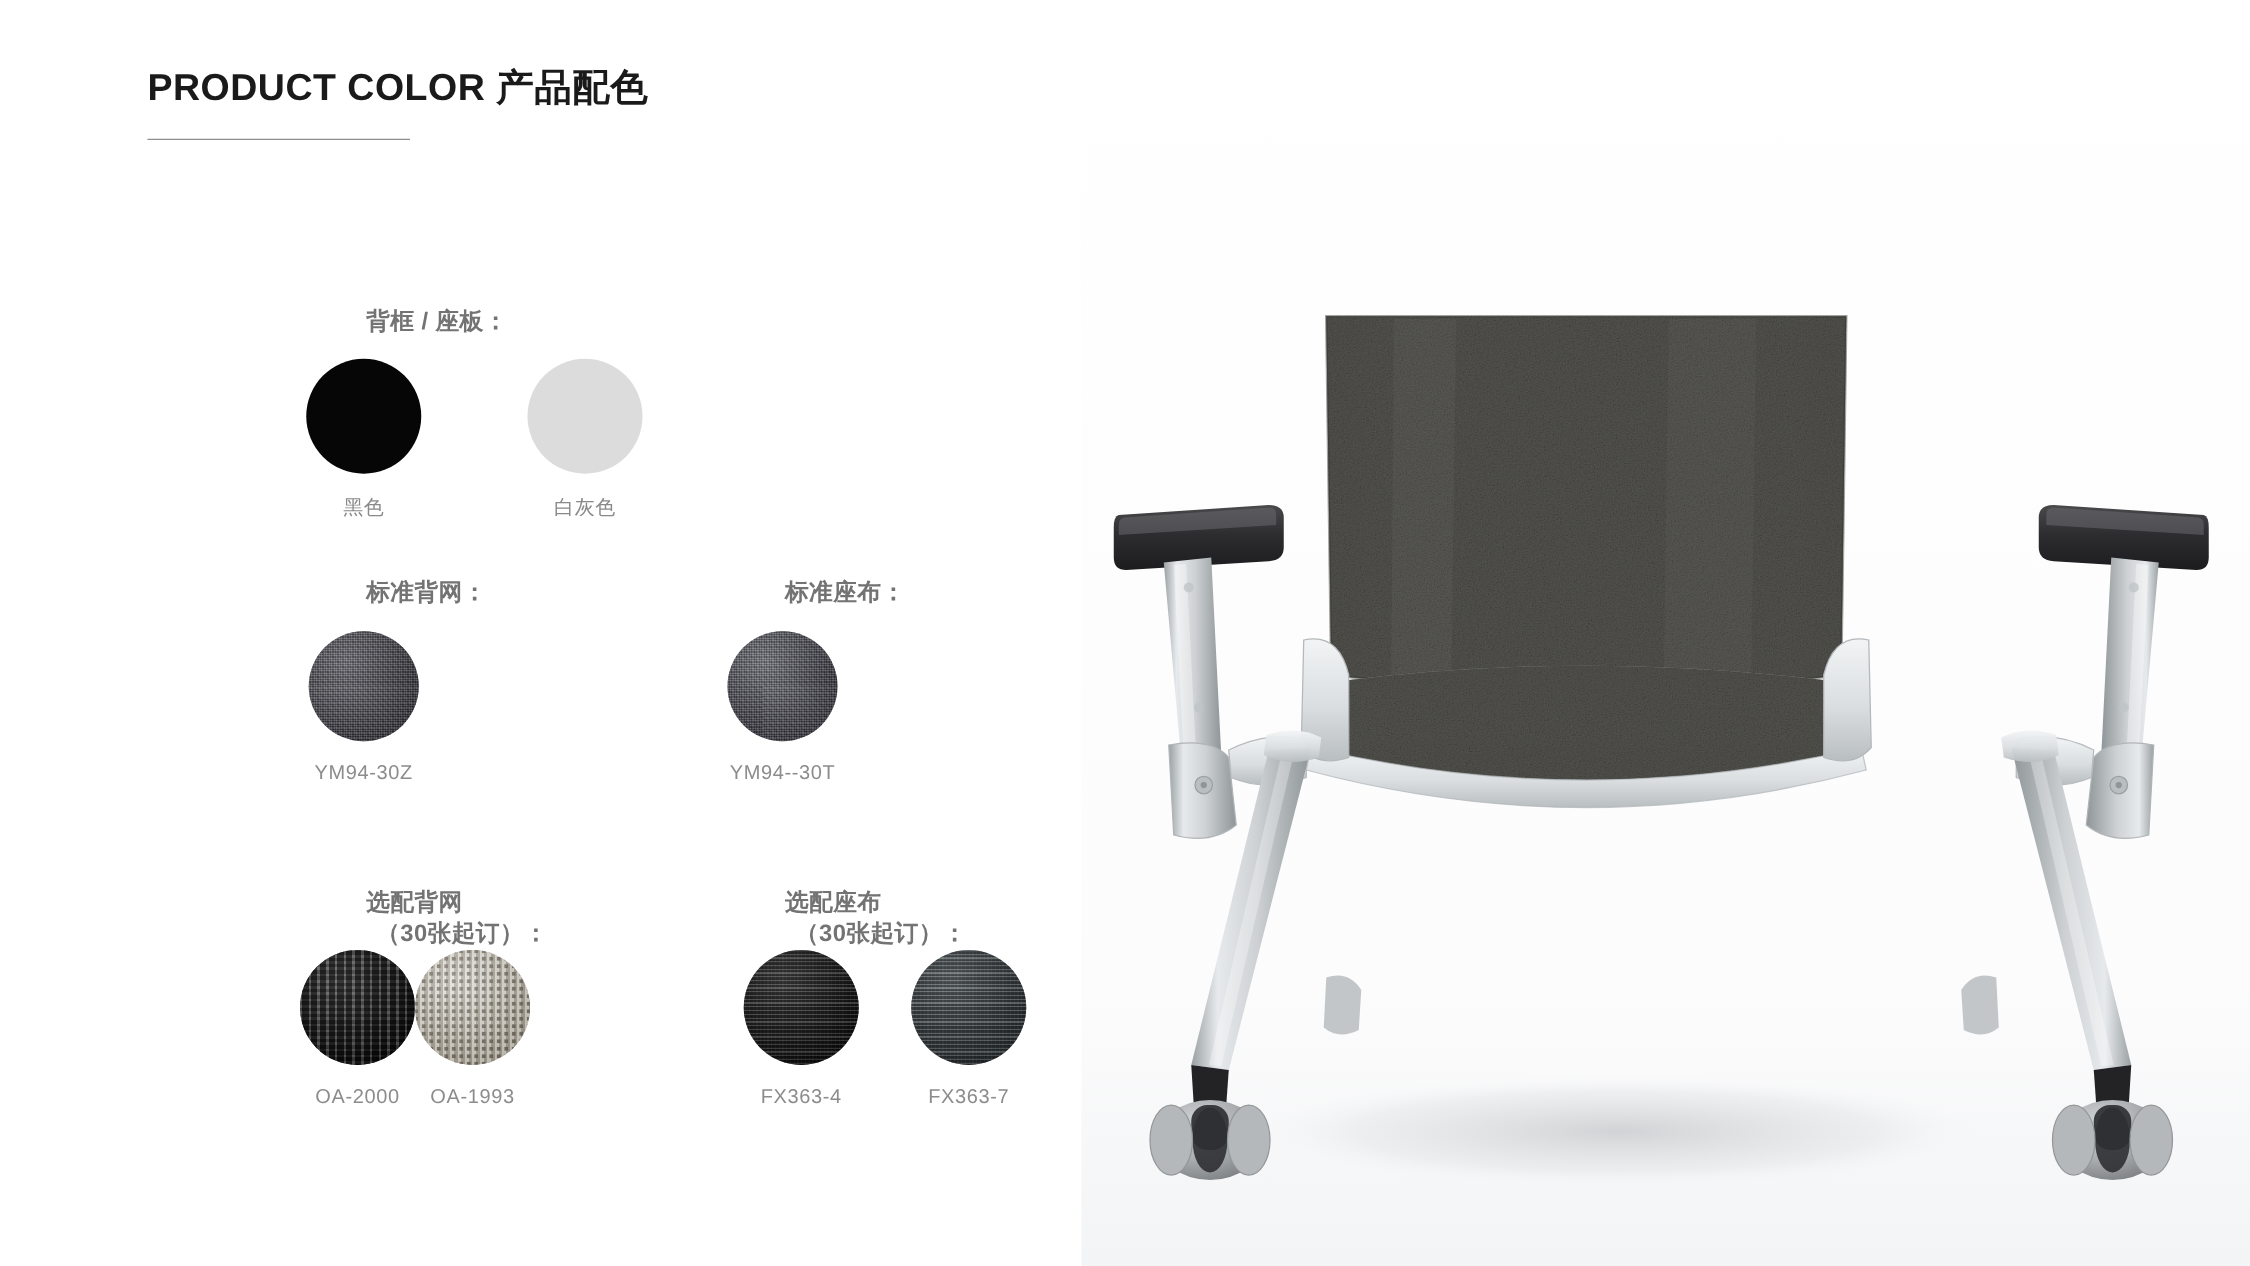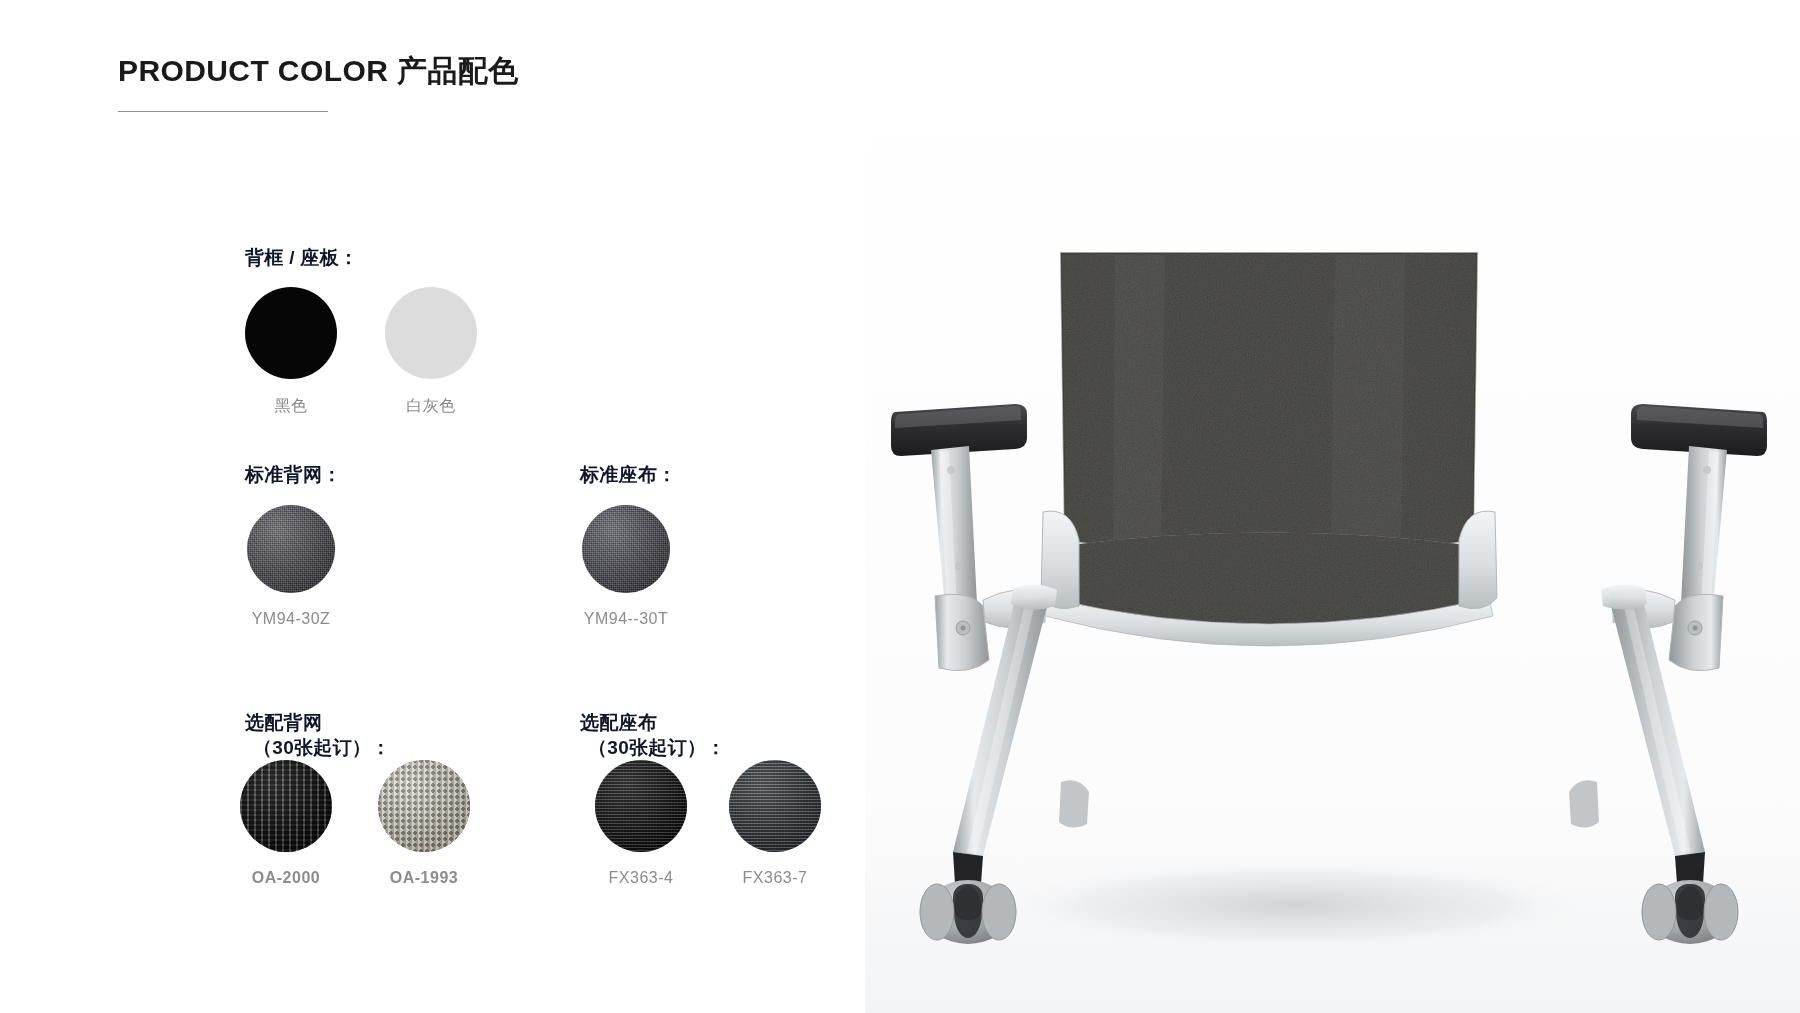--- a/index.html
+++ b/index.html
@@ -19,22 +19,22 @@
   #title-rule {
     margin-top:22px; width:210px; height:1px; background:#8e8e8e;
   }
 
   
   #swatch-area { position:absolute; left:0; top:0; width:880px; height:1013px; }
 
   .swatch-group { position:absolute; }
 
   .group-heading {
-    font-size:19px; font-weight:bold; color:#0f172a;
-    line-height:1.32; white-space:pre-line; letter-spacing:0.3px;
+    font-size:19px; font-weight:bold; color:#737373;
+    line-height:1.32; white-space:pre-line; letter-spacing:0.3px;margin-left:48px;
   }
   .group-heading .sub { padding-left:8px; display:block; }
 
   .swatch-row { display:flex; position:absolute; }
 
   .swatch-cell { display:flex; flex-direction:column; align-items:center; }
 
   .swatch-dot {
     border-radius:50%;
     position:relative;
@@ -118,21 +118,21 @@
 <div id="title-block">
   <div id="page-title">PRODUCT COLOR  产品配色</div>
   <div id="title-rule"></div>
 </div>
 
 <div id="swatch-area">
 
   <div class="swatch-group" style="left:245px; top:245px;">
     <div class="group-heading">背框 / 座板：</div>
   </div>
-  <div class="swatch-row" style="left:245px; top:287px; gap:48px;">
+  <div class="swatch-row" style="left:245px; top:287px; gap:85px;">
     <div class="swatch-cell">
       <div class="swatch-dot dot-solid" style="background:#060606;"></div>
       <div class="swatch-label cjk">黑色</div>
     </div>
     <div class="swatch-cell">
       <div class="swatch-dot dot-solid" style="background:#dcdcdc;"></div>
       <div class="swatch-label cjk">白灰色</div>
     </div>
   </div>
 
@@ -155,21 +155,21 @@
       <div class="swatch-label">YM94--30T</div>
     </div>
   </div>
 
   <div class="swatch-group" style="left:245px; top:685px;">
     <div class="group-heading">
       <span>选配背网</span>
       <span class="sub">（30张起订）：</span>
     </div>
   </div>
-  <div class="swatch-row" style="left:240px; top:760px; gap:46px;font-weight:bold;">
+  <div class="swatch-row" style="left:240px; top:760px; ">
     <div class="swatch-cell">
       <div class="swatch-dot dot-knit" style="background:#1b1b1b;"></div>
       <div class="swatch-label">OA-2000</div>
     </div>
     <div class="swatch-cell">
       <div class="swatch-dot dot-perf" style="background:#b9b3a4;"></div>
       <div class="swatch-label">OA-1993</div>
     </div>
   </div>
 

